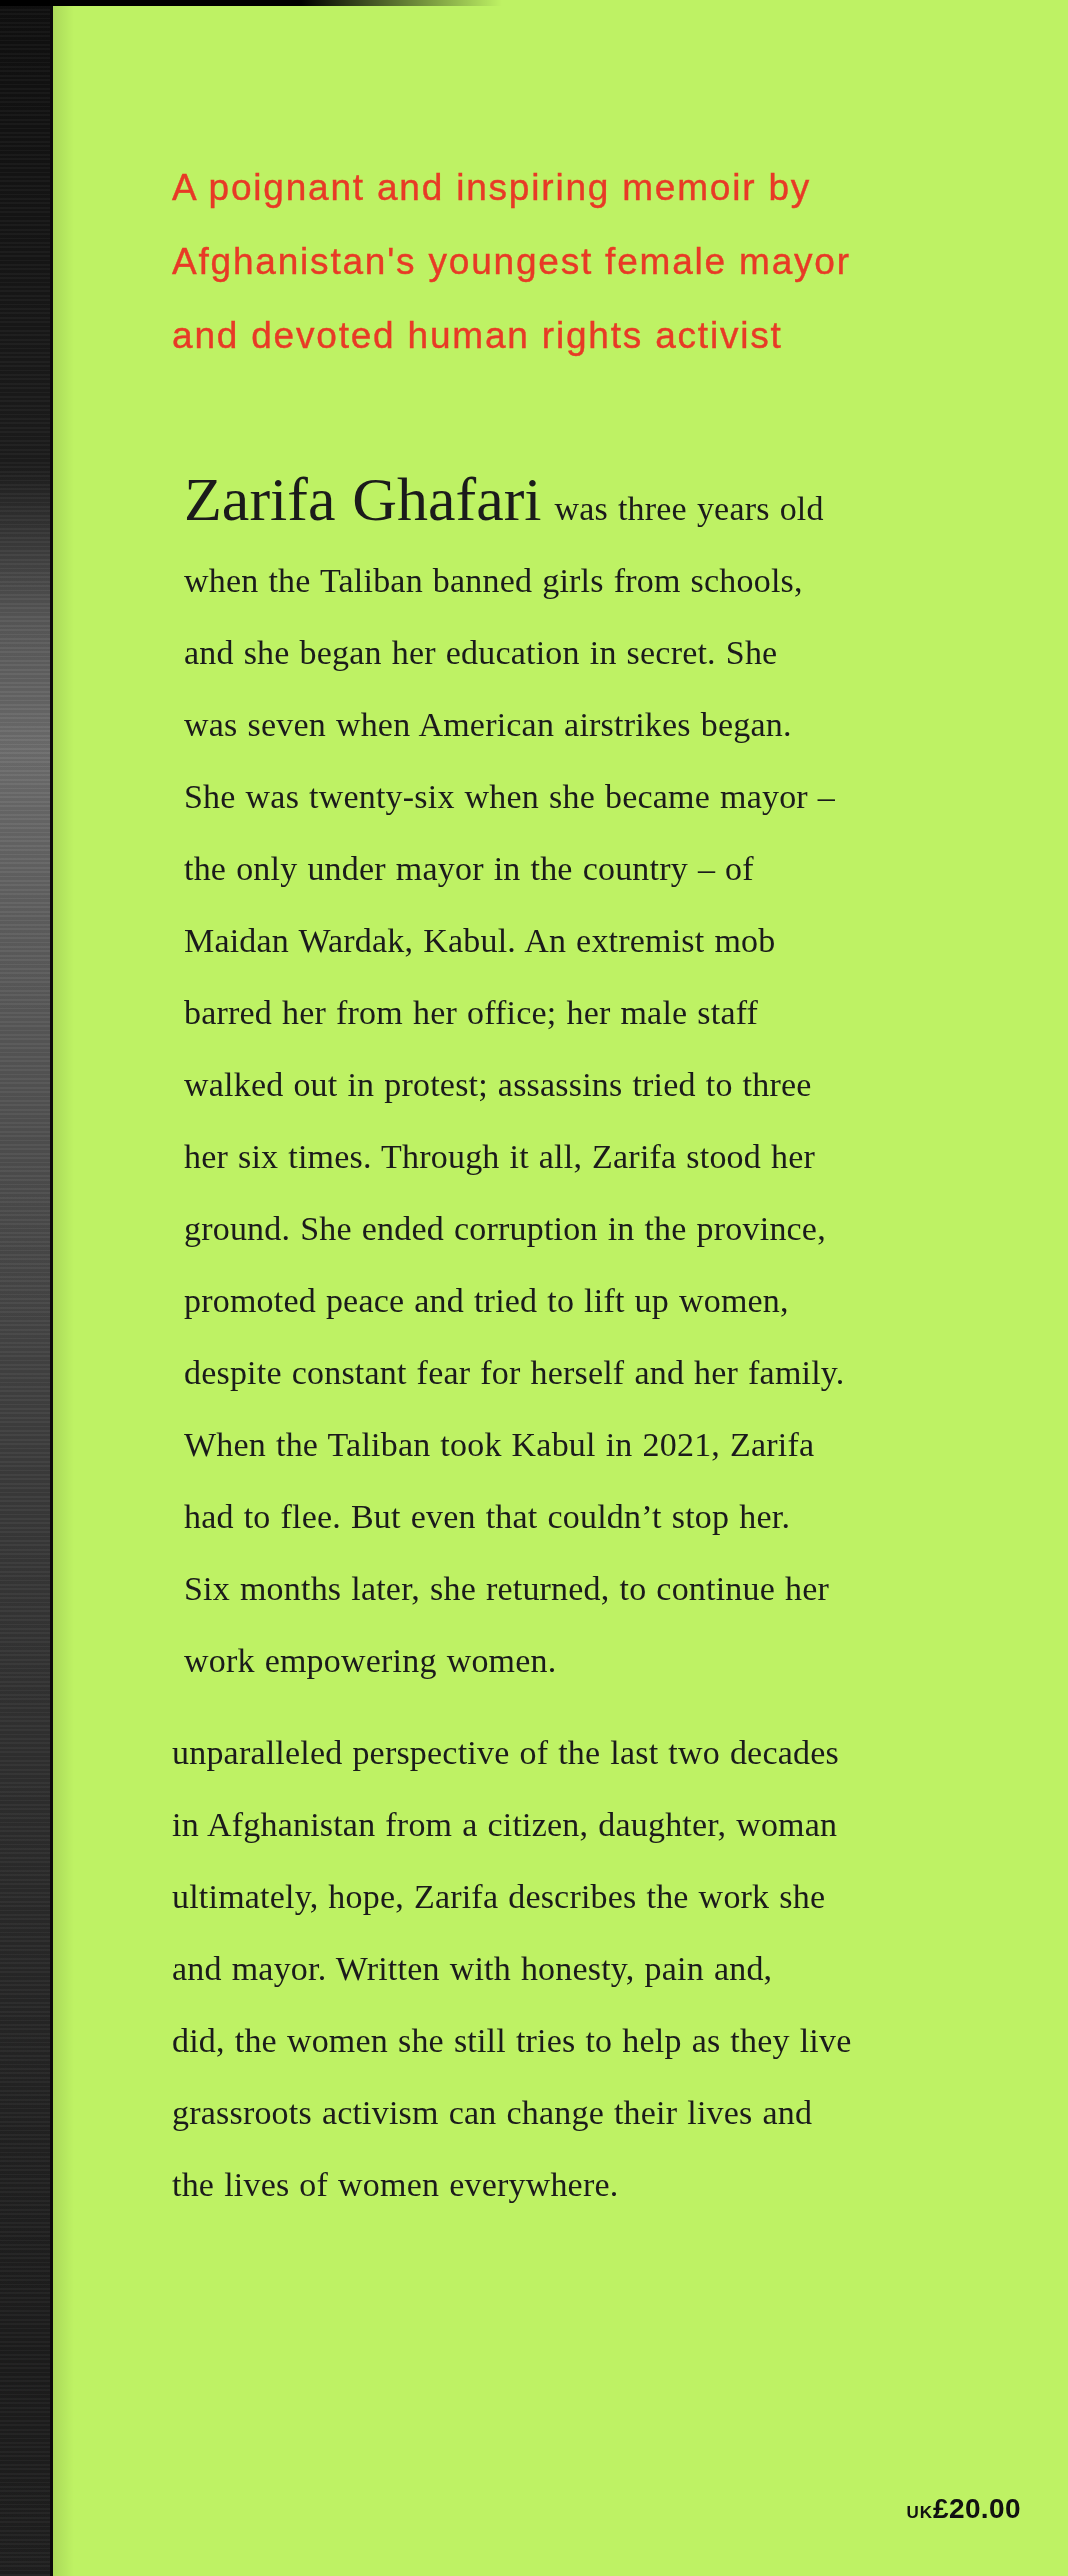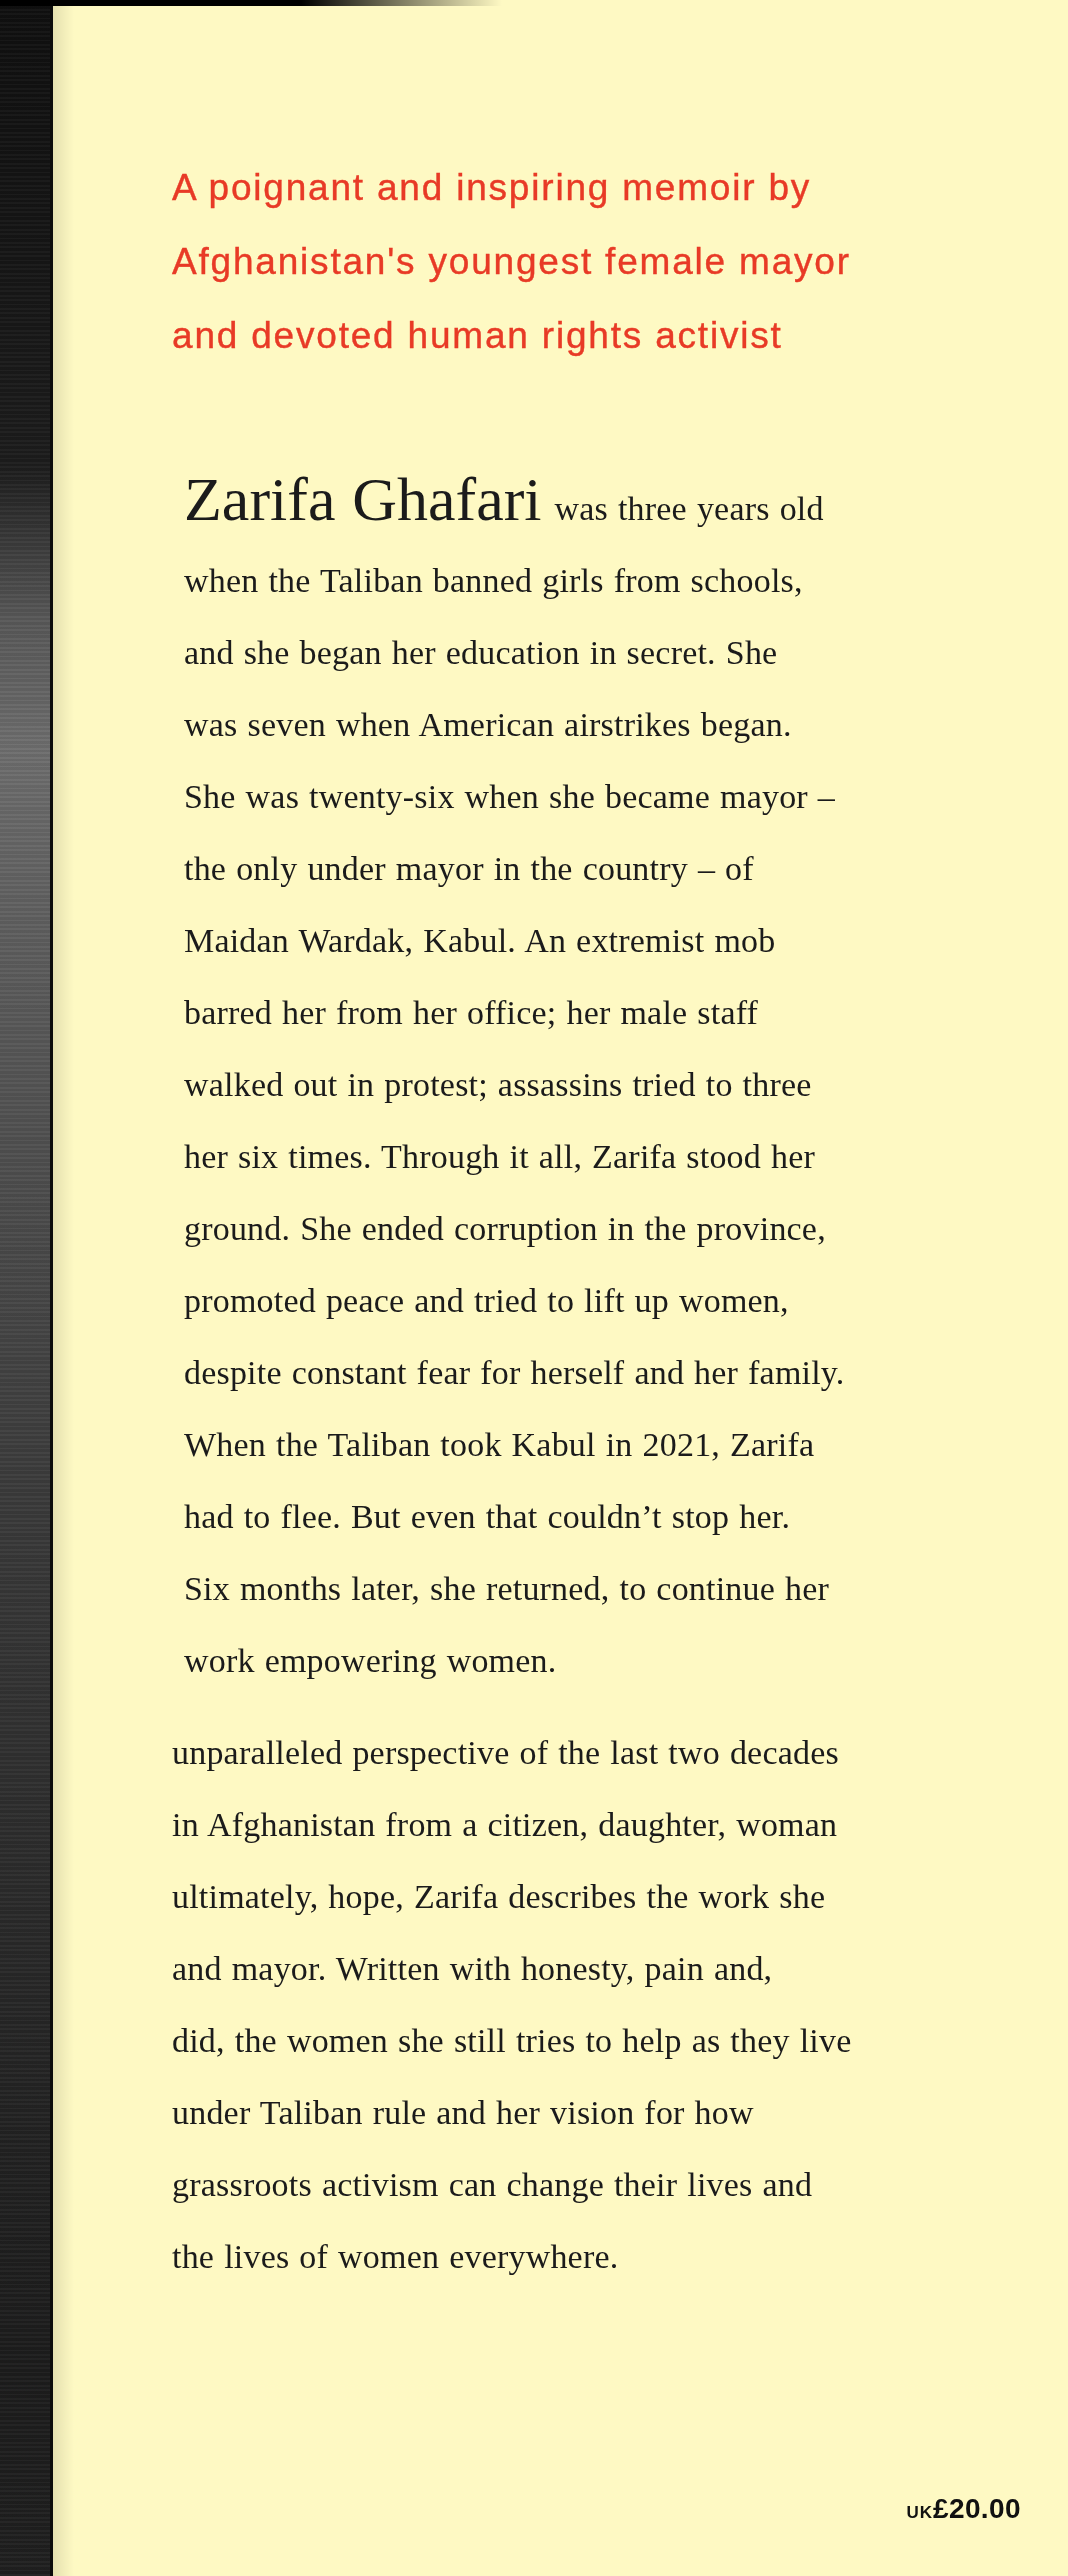--- a/index.html
+++ b/index.html
@@ -66,21 +66,21 @@
     display:flex;align-items:baseline;
     font-family:"Liberation Sans", sans-serif;
     font-weight:bold;color:#111;
   }
   #price .region{font-size:17px;letter-spacing:0.9px;}
   #price .amount{font-size:28px;letter-spacing:0.4px;}
 </style>
 </head>
 <body>
 
-<div id="flap" style="background: #fef9c3;">
+<div id="flap" style="background: #bef264;">
 
   <div id="spine"></div>
   <div id="page-shadow"></div>
   <div id="top-band"></div>
 
   <div id="tagline" style="color: rgb(232, 58, 38);">
     <div class="tl">A poignant and inspiring memoir by</div>
     <div class="tl">Afghanistan's youngest female mayor</div>
     <div class="tl">and devoted human rights activist</div>
   </div>
@@ -104,21 +104,20 @@
     <div class="bl">Six months later, she returned, to continue her</div>
     <div class="bl">work empowering women.</div>
   </div>
 
   <div id="para2" class="blurb" style="color: rgb(27, 27, 27);">
     <div class="bl">unparalleled perspective of the last two decades</div>
     <div class="bl">in Afghanistan from a citizen, daughter, woman</div>
     <div class="bl">ultimately, hope, Zarifa describes the work she</div>
     <div class="bl">and mayor. Written with honesty, pain and,</div>
     <div class="bl">did, the women she still tries to help as they live</div>
-    <div class="bl">under Taliban rule and her vision for how</div>
     <div class="bl">grassroots activism can change their lives and</div>
     <div class="bl">the lives of women everywhere.</div>
   </div>
 
   <div id="price">
     <span class="region">UK</span>
       <span class="amount">£20.00</span>
   </div>
 
 </div>

